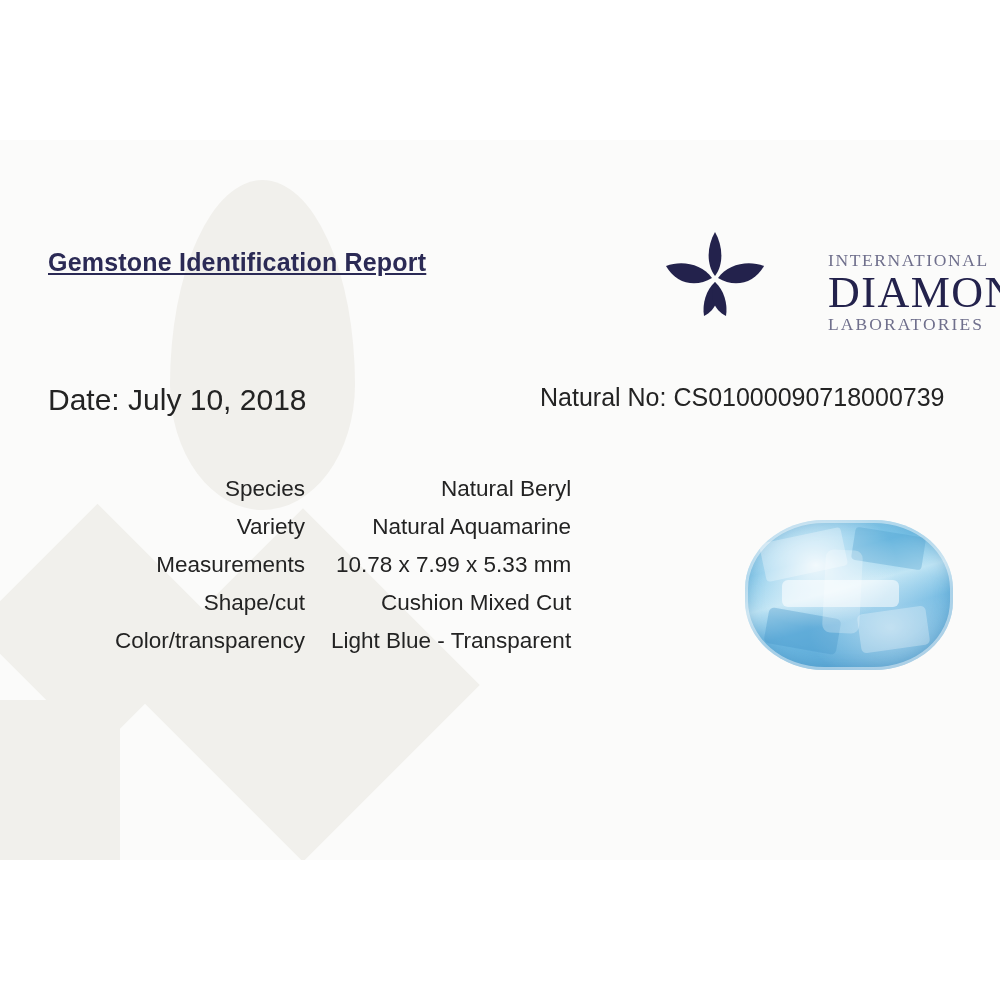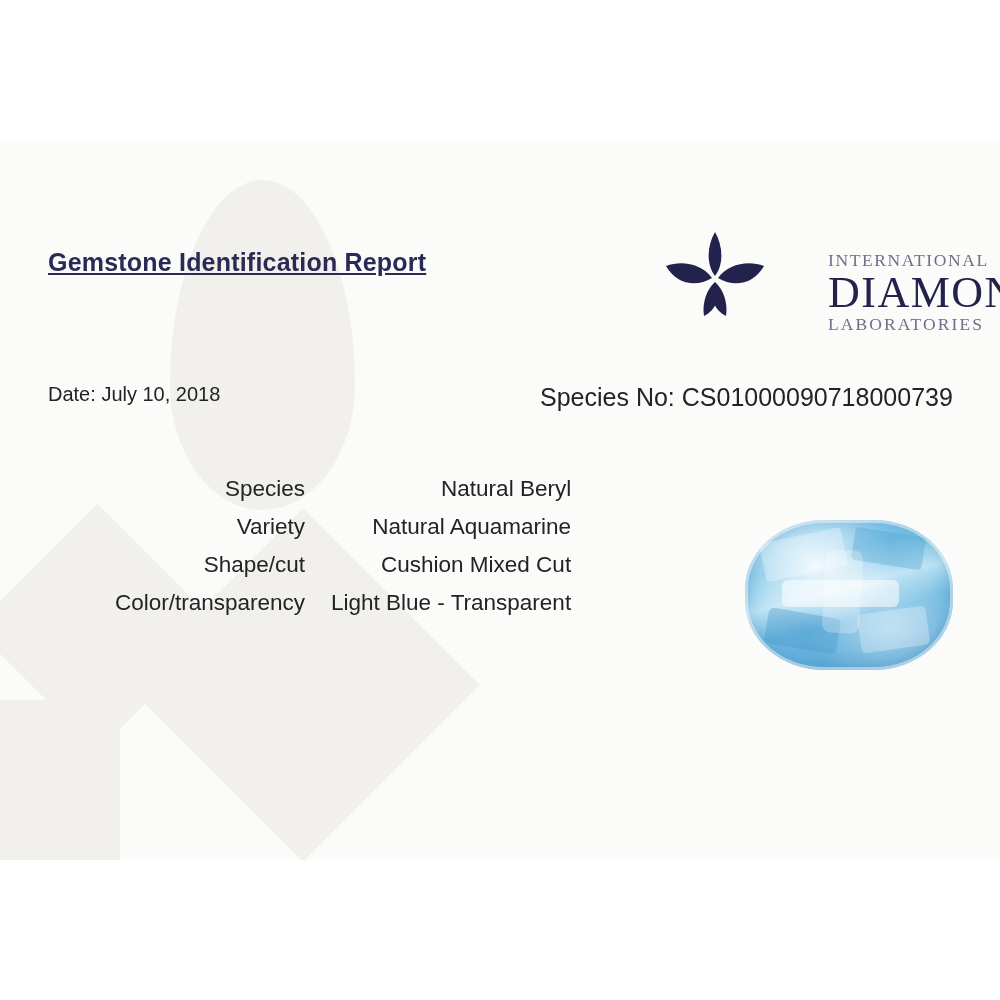--- a/index.html
+++ b/index.html
@@ -106,21 +106,21 @@
     letter-spacing: 2.1px;
     color: #6f6f8c;
     line-height: 1;
     font-family: "Liberation Serif", serif;
   }
 
   .meta-date {
     position: absolute;
     left: 48px;
     top: 243px;
-    font-size: 20px;
+    font-size: 30px;
     color: #232323;
     font-family: "Liberation Sans", sans-serif;
   }
   .meta-report {
     position: absolute;
     left: 540px;
     top: 243px;
     font-size: 25px;
     color: #232323;
   }
@@ -214,33 +214,37 @@
     <div class="l2">DIAMOND</div>
     <div class="l3">LABORATORIES</div>
   </div>
 
   <div class="meta-date">
     <span>Date:</span>
     <span>July 10, 2018</span>
   </div>
 
   <div class="meta-report">
-    <span class="lbl">Species No:</span>
+    <span class="lbl">Natural No:</span>
     <span class="val">CS01000090718000739</span>
   </div>
 
   <table class="specs">
     <tbody>
       <tr>
         <td class="k">Species</td>
         <td class="v">Natural Beryl</td>
       </tr>
       <tr>
         <td class="k">Variety</td>
         <td class="v">Natural Aquamarine</td>
+      </tr>
+      <tr>
+        <td class="k">Measurements</td>
+        <td class="v">10.78 x 7.99 x 5.33 mm</td>
       </tr>
       <tr>
         <td class="k">Shape/cut</td>
         <td class="v">Cushion Mixed Cut</td>
       </tr>
       <tr>
         <td class="k">Color/transparency</td>
         <td class="v">Light Blue - Transparent</td>
       </tr>
     </tbody>

